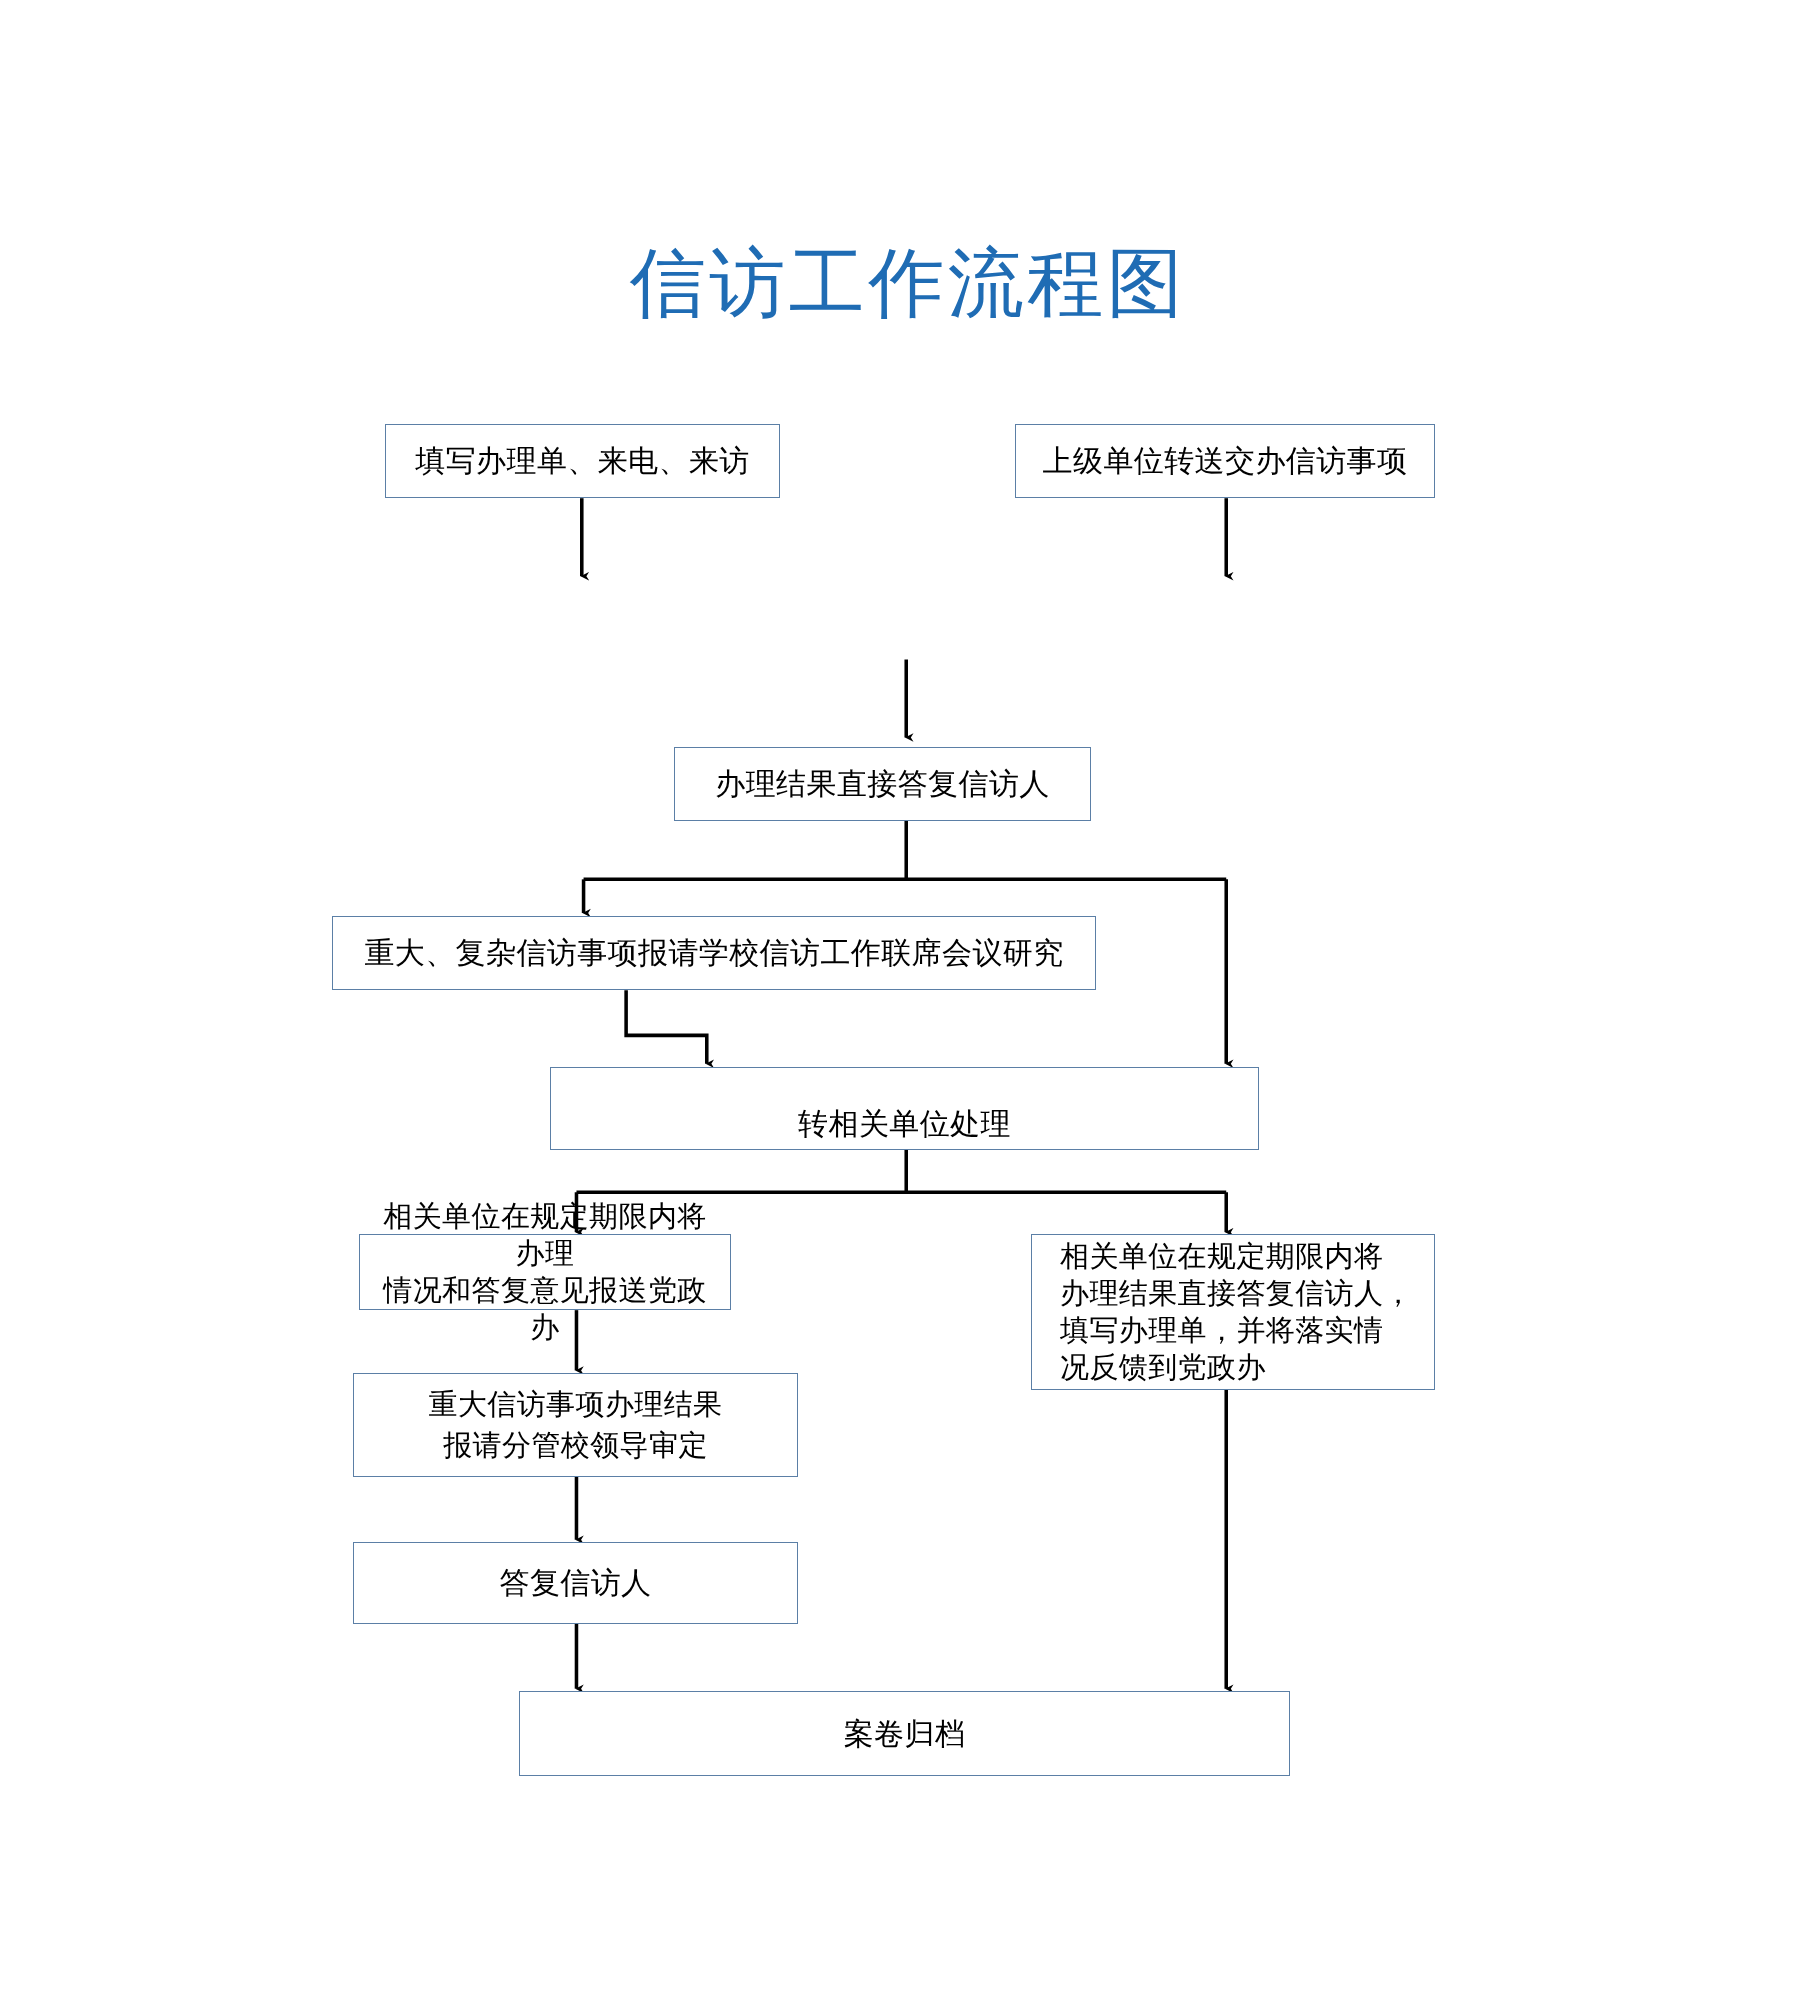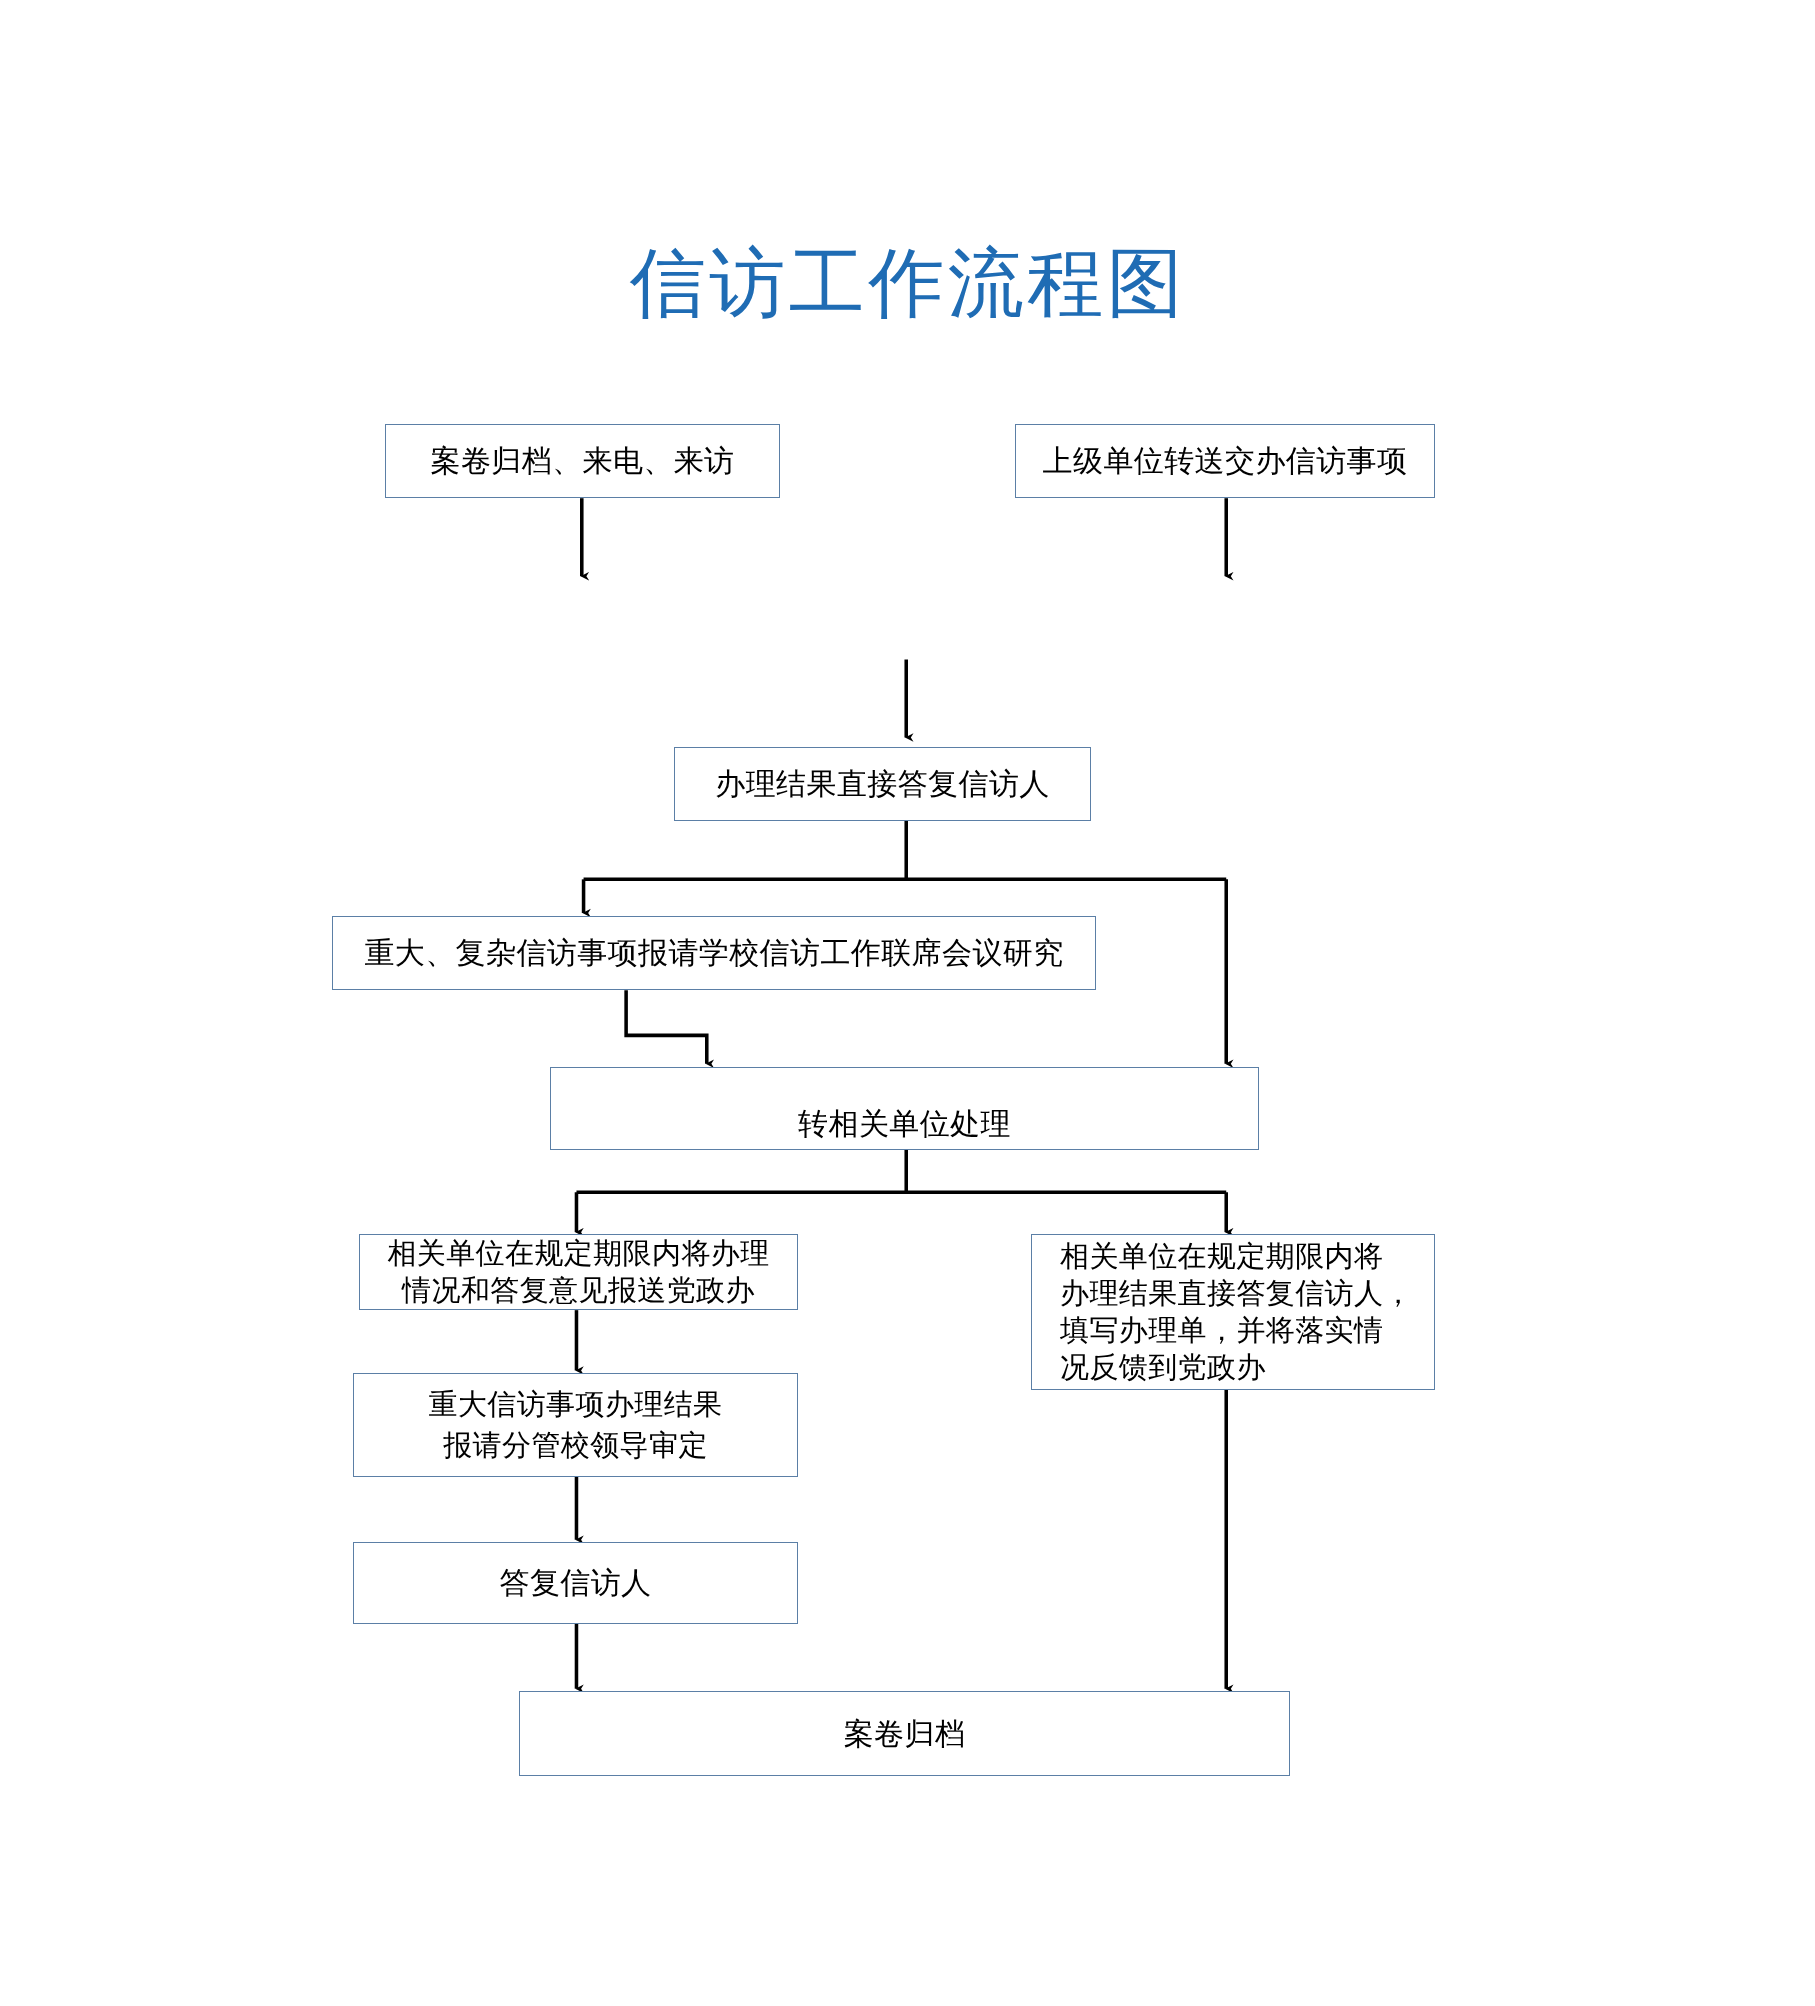--- a/index.html
+++ b/index.html
@@ -103,41 +103,41 @@
 
       <path d="M 650,1665 L 650,1737" marker-end="url(#arrowhead)"></path>
 
       <path d="M 650,1831 L 650,1905" marker-end="url(#arrowhead)"></path>
 
       <path d="M 1383,1568 L 1383,1905" marker-end="url(#arrowhead)"></path>
     </g>
   </svg>
 
   <div class="node" style="left:385px; top:424px; width:395px; height:74px;">
-    <span class="node-text">案卷归档、来电、来访</span>
+    <span class="node-text">填写办理单、来电、来访</span>
   </div>
 
   <div class="node" style="left:1015px; top:424px; width:420px; height:74px;">
     <span class="node-text">上级单位转送交办信访事项</span>
   </div>
 
 
   <div class="node" style="left:674px; top:747px; width:417px; height:74px;">
     <span class="node-text">办理结果直接答复信访人</span>
   </div>
 
   <div class="node" style="left:332px; top:916px; width:764px; height:74px;">
     <span class="node-text">重大、复杂信访事项报请学校信访工作联席会议研究</span>
   </div>
 
   <div class="node" style="left:550px; top:1067px; width:709px; height:83px;align-items:flex-end;">
     <span class="node-text">转相关单位处理</span>
   </div>
 
-  <div class="node" style="left:359px; top:1234px; width:439px; height:76px; line-height:37px; font-size:29px;">
+  <div class="node" style="left:359px; top:1234px; width:372px; height:76px; line-height:37px; font-size:29px;">
     <span class="node-text">相关单位在规定期限内将办理
 情况和答复意见报送党政办</span>
   </div>
 
   <div class="node" style="left:353px; top:1373px; width:445px; height:104px; line-height:41px; font-size:29px;">
     <span class="node-text">重大信访事项办理结果
 报请分管校领导审定</span>
   </div>
 
   <div class="node" style="left:1031px; top:1234px; width:404px; height:156px; line-height:37px; font-size:29px; justify-content:flex-start; padding-left:28px; text-align:left;">

